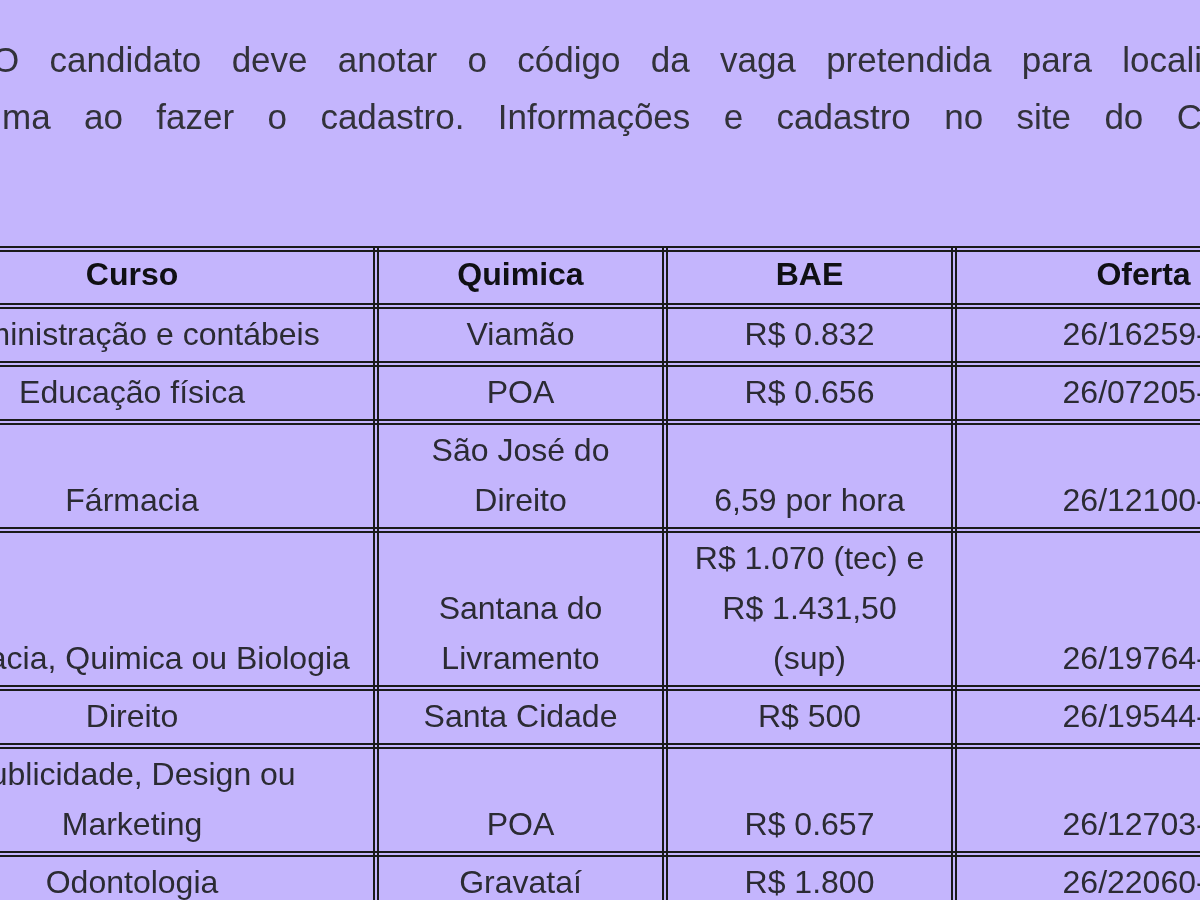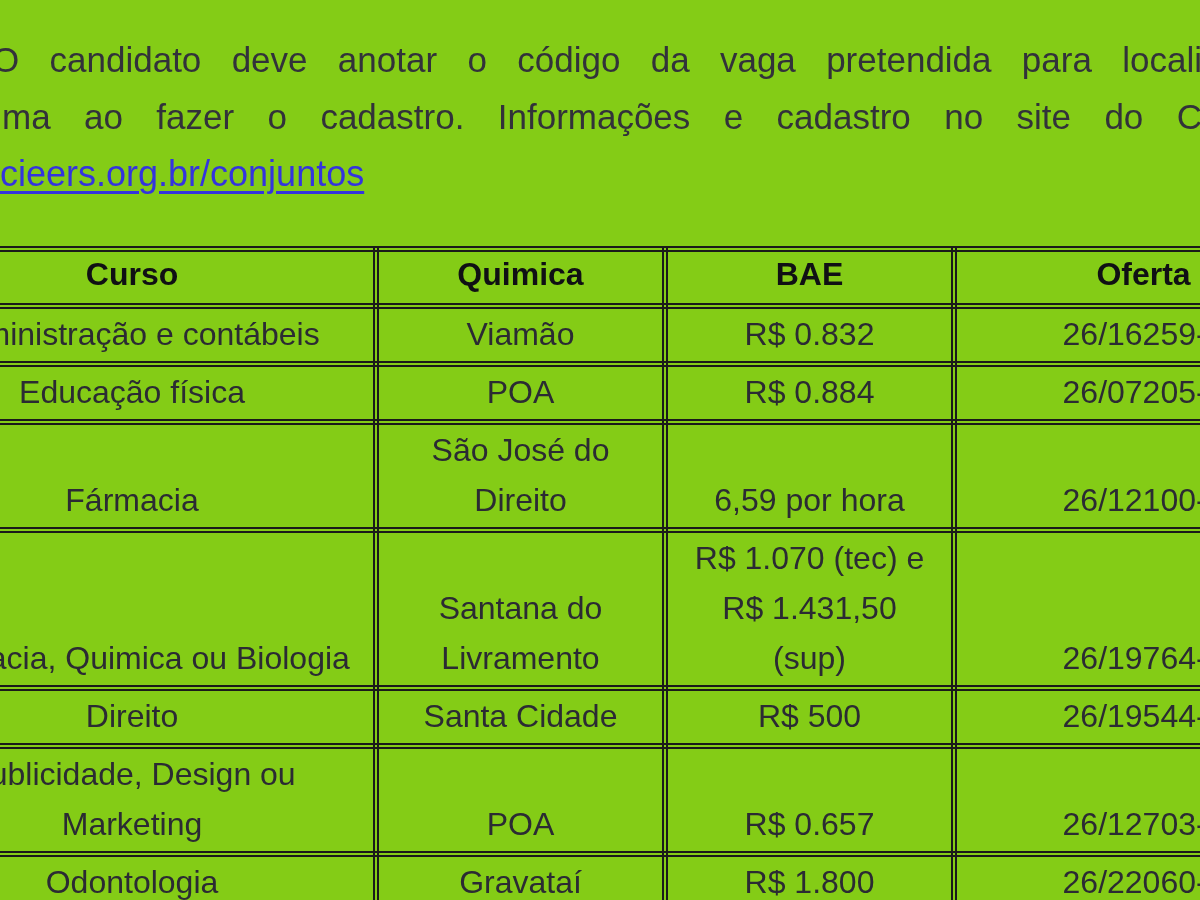--- a/index.html
+++ b/index.html
@@ -1,20 +1,20 @@
 <!DOCTYPE html>
 <html><head>
 <meta charset="utf-8">
 <style>
   html,body{margin:0;padding:0;background:#ffffff;}
   .viewport{
     position:relative;
     width:1200px;height:900px;
     overflow:hidden;
-    background:#84cc16;
+    background:#c4b5fd;
     font-family:"Liberation Sans","DejaVu Sans",sans-serif;
   }
   
   .para-line{
     position:absolute;
     font-size:35px;
     line-height:57px;
     color:#32323a;
     white-space:normal;
   }
@@ -69,23 +69,20 @@
 </style>
 </head>
 <body>
 
 <div class="viewport">
 
   <div class="para-line jline line1">O candidato deve anotar o código da vaga pretendida para locali</div>
 
   <div class="para-line jline line2">ma ao fazer o cadastro. Informações e cadastro no site do C</div>
 
-  <div class="para-line line3">
-    <span class="link">cieers.org.br/conjuntos</span>
-  </div>
 
   <table class="offers">
     <colgroup>
       <col class="c-curso">
         <col class="c-cidade">
         <col class="c-bae">
         <col class="c-oferta">
     </colgroup>
     <thead>
       <tr class="rhh">
@@ -98,21 +95,21 @@
     <tbody>
       <tr class="rh1">
         <td>Administração e contábeis</td>
         <td>Viamão</td>
         <td>R$ 0.832</td>
         <td>26/16259-9</td>
       </tr>
       <tr class="rh1">
         <td>Educação física</td>
         <td>POA</td>
-        <td>R$ 0.884</td>
+        <td>R$ 0.656</td>
         <td>26/07205-0</td>
       </tr>
       <tr class="rh2">
         <td>Fármacia</td>
         <td>São José do
 Direito</td>
         <td>6,59 por hora</td>
         <td>26/12100-0</td>
       </tr>
       <tr class="rh3">

